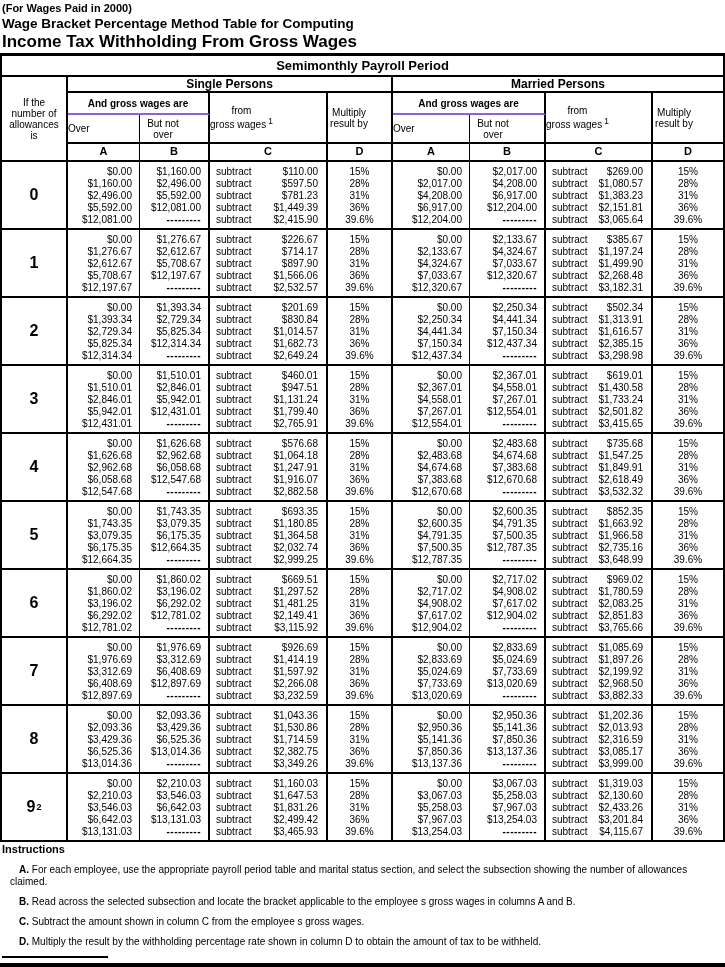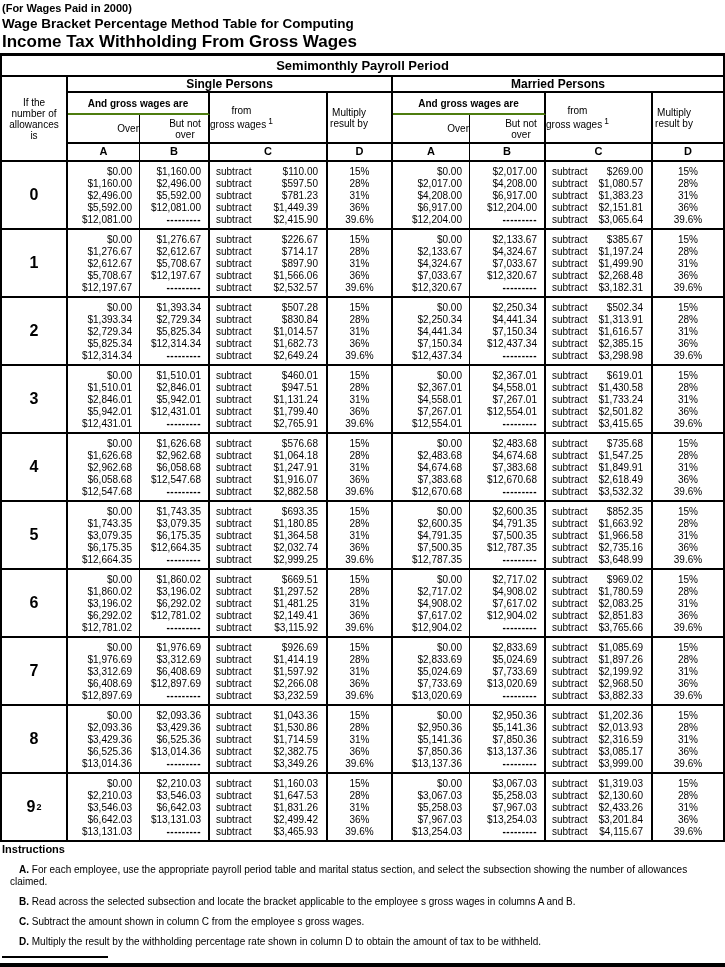--- a/index.html
+++ b/index.html
@@ -24,24 +24,24 @@
   .cell { box-sizing:border-box; min-width:0; }
   .b2 { border-right:2px solid #000; }
   .b1 { border-right:1px solid #000; }
 
   
   .header-grid { grid-template-rows:16px 22px 29px 16px; border-bottom:2px solid #000; }
   .allow-head { grid-row:1/5; grid-column:1; display:flex; align-items:center; justify-content:center;
                 text-align:center; font-size:10px; line-height:11px; padding:0 7px; }
   .h-persons { font-weight:bold; font-size:12px; text-align:center; line-height:14px; border-bottom:2px solid #000; }
   .sp { grid-column:2/6; grid-row:1; } .mp { grid-column:6/10; grid-row:1; }
-  .h-gross { font-weight:bold; font-size:10px; text-align:center; border-bottom:2px solid #4d7c0f;
+  .h-gross { font-weight:bold; font-size:10px; text-align:center; border-bottom:2px solid #8b5cf6;
              display:flex; align-items:center; justify-content:center; }
   .sg { grid-column:2/4; grid-row:2; } .mg { grid-column:6/8; grid-row:2; }
-  .h-sub { font-size:10px; text-align:center; display:flex; align-items:center; justify-content:flex-end;
+  .h-sub { font-size:10px; text-align:center; display:flex; align-items:center; justify-content:flex-start;
            line-height:11px; border-bottom:2px solid #000; grid-row:3; }
   .h-sub .wrapbox { max-width:46px; }
   .h-cd { grid-row:2/4; font-size:10px; text-align:center; display:flex; align-items:center; justify-content:flex-start;
           line-height:11px; border-bottom:2px solid #000; }
   .h-cd .narrow { max-width:42px; }
   .h-letter { grid-row:4; font-weight:bold; font-size:11px; text-align:center; line-height:15px; }
 
   
   .data-row { grid-auto-rows:66px; border-bottom:2px solid #000; }
   .data-row:last-child { border-bottom:none; }
@@ -326,21 +326,21 @@
           <div class="cell money b2">
             <div>$1,393.34</div>
             <div>$2,729.34</div>
             <div>$5,825.34</div>
             <div>$12,314.34</div>
             <div class="dash-ln">---------</div>
           </div>
           <div class="cell ccell b2">
             <div class="ln">
               <span>subtract</span>
-              <span>$507.28</span>
+              <span>$201.69</span>
             </div>
             <div class="ln">
               <span>subtract</span>
               <span>$830.84</span>
             </div>
             <div class="ln">
               <span>subtract</span>
               <span>$1,014.57</span>
             </div>
             <div class="ln">

